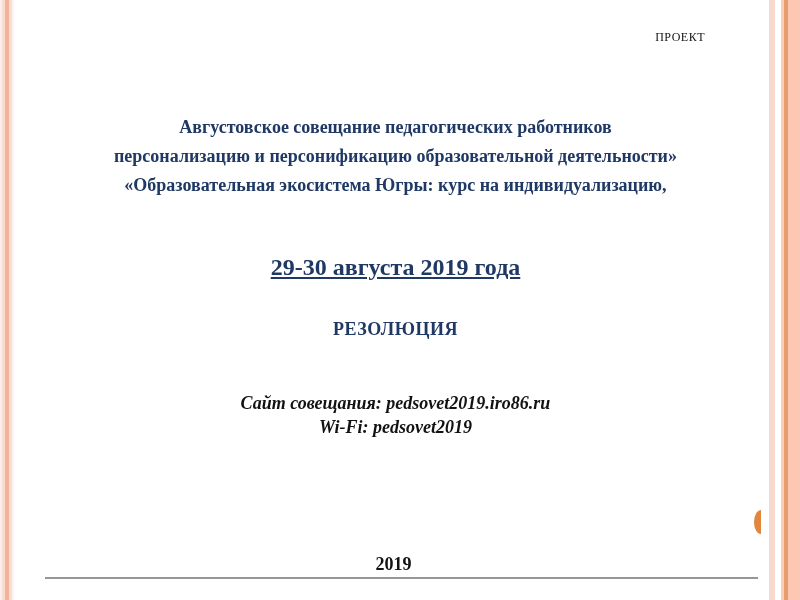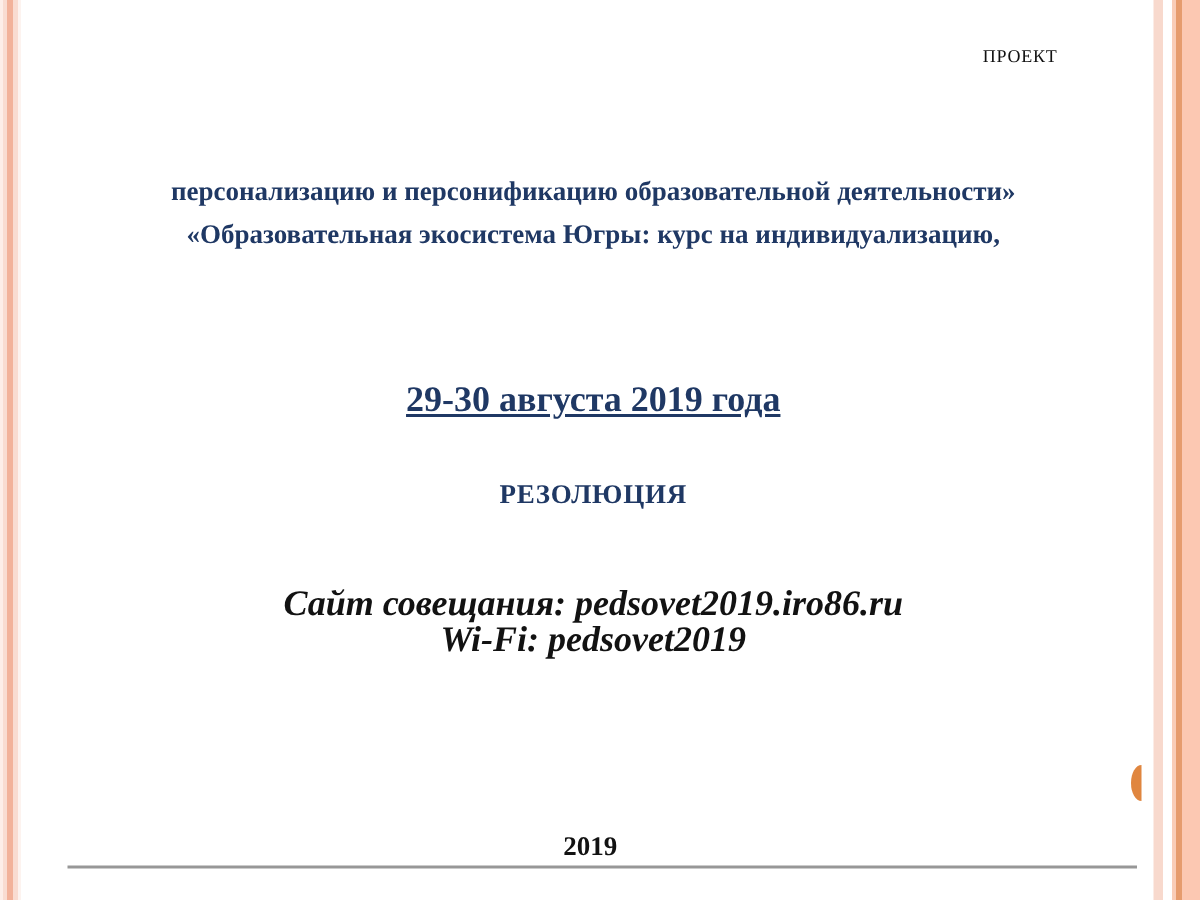--- a/index.html
+++ b/index.html
@@ -65,21 +65,21 @@
     position:absolute;left:0;right:0;top:254px;
     color:var(--navy);font-weight:bold;font-size:24px;text-decoration:underline;
   }
   .resolution{
     position:absolute;left:0;right:0;top:309px;
     color:var(--navy);font-weight:bold;font-size:18px;letter-spacing:0.5px;margin-top:10px;
   }
   .site-block{
     position:absolute;left:0;right:0;top:391px;
     color:var(--ink);font-weight:bold;font-style:italic;
-    font-size:24px;line-height:24px;
+    font-size:18px;line-height:24px;
   }
   .city-line{
     position:absolute;left:0;right:0;top:528px;
     color:var(--ink);font-weight:bold;font-size:18px;
   }
   .year-line{
     position:absolute;left:0;right:4px;top:554px;
     color:var(--ink);font-weight:bold;font-size:18px;text-align:center;
   }
   .footer-rule{
@@ -97,20 +97,21 @@
 
 <div class="border-left"></div>
 <div class="border-right"></div>
 <div class="crescent"></div>
 
 <div class="project-label">ПРОЕКТ</div>
 
 <div class="content">
 
   <div class="title-block">
+    <div>Августовское совещание педагогических работников</div>
     <div>персонализацию и персонификацию образовательной деятельности»</div>
     <div>«Образовательная экосистема Югры: курс на индивидуализацию,</div>
   </div>
 
   <div class="date-line">29-30 августа 2019 года</div>
 
   <div class="resolution">РЕЗОЛЮЦИЯ</div>
 
   <div class="site-block">
     <div>Сайт совещания: pedsovet2019.iro86.ru</div>

